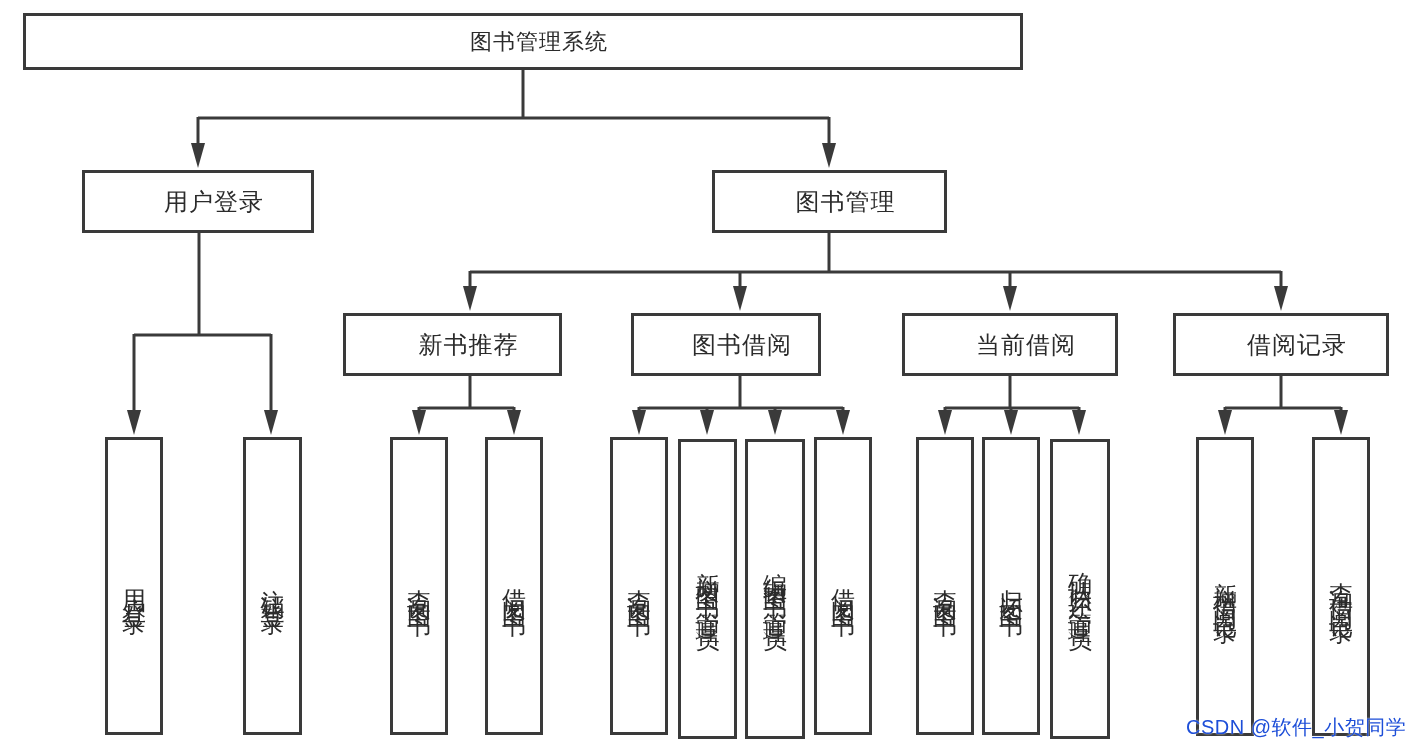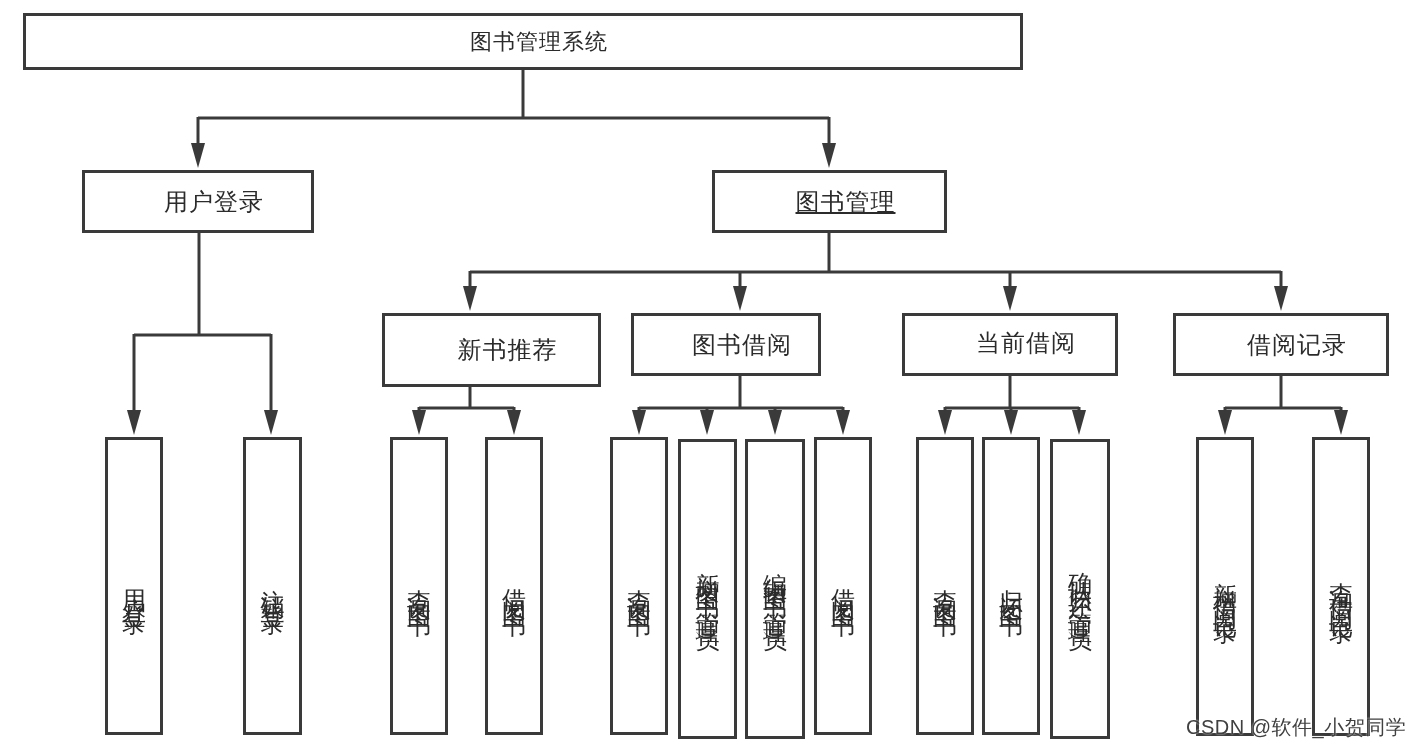--- a/index.html
+++ b/index.html
@@ -45,21 +45,21 @@
     text-orientation: mixed;
     letter-spacing: 8px;
     padding: 6px 0;
   }
   #watermark {
     position: absolute;
     left: 1186px;
     top: 714px;
     font-size: 20px;
     letter-spacing: 0.5px;
-    color: #404040;
+    color: #1d4ed8;
     white-space: nowrap;
     text-shadow: 0 0 2px #ffffff;
   }
 </style>
 </head>
 <body>
 
 <div id="canvas">
 
   <svg id="connector-layer" viewBox="0 0 1405 747" xmlns="http://www.w3.org/2000/svg">
@@ -131,25 +131,25 @@
       <polygon points="1072,410 1086,410 1079,435"></polygon>
 
       <polygon points="1218,410 1232,410 1225,435"></polygon>
       <polygon points="1334,410 1348,410 1341,435"></polygon>
     </g>
   </svg>
 
   <div class="node h" style="left:23px; top:13px; width:1000px; height:57px; font-size:22px;">图书管理系统</div>
 
   <div class="node h" style="left:82px; top:170px; width:232px; height:63px;">用户登录</div>
-  <div class="node h" style="left:712px; top:170px; width:235px; height:63px;text-decoration:underline;">图书管理</div>
+  <div class="node h" style="left:712px; top:170px; width:235px; height:63px;">图书管理</div>
 
-  <div class="node h" style="left:382px; top:313px; width:219px; height:74px;">新书推荐</div>
+  <div class="node h" style="left:343px; top:313px; width:219px; height:63px;">新书推荐</div>
   <div class="node h" style="left:631px; top:313px; width:190px; height:63px;">图书借阅</div>
-  <div class="node h" style="left:902px; top:313px; width:216px; height:63px;font-family:Liberation Mono, monospace;">当前借阅</div>
+  <div class="node h" style="left:902px; top:313px; width:216px; height:63px;">当前借阅</div>
   <div class="node h" style="left:1173px; top:313px; width:216px; height:63px;">借阅记录</div>
 
   <div class="node v" style="left:105px; top:437px; width:58px; height:298px;">用户登录</div>
   <div class="node v" style="left:243px; top:437px; width:59px; height:298px;">注销登录</div>
 
   <div class="node v" style="left:390px; top:437px; width:58px; height:298px;">查询图书</div>
   <div class="node v" style="left:485px; top:437px; width:58px; height:298px;">借阅图书</div>
 
   <div class="node v" style="left:610px; top:437px; width:58px; height:298px;">查询图书</div>
   <div class="node v" style="left:678px; top:439px; width:59px; height:300px;">新增图书（管理员）</div>

